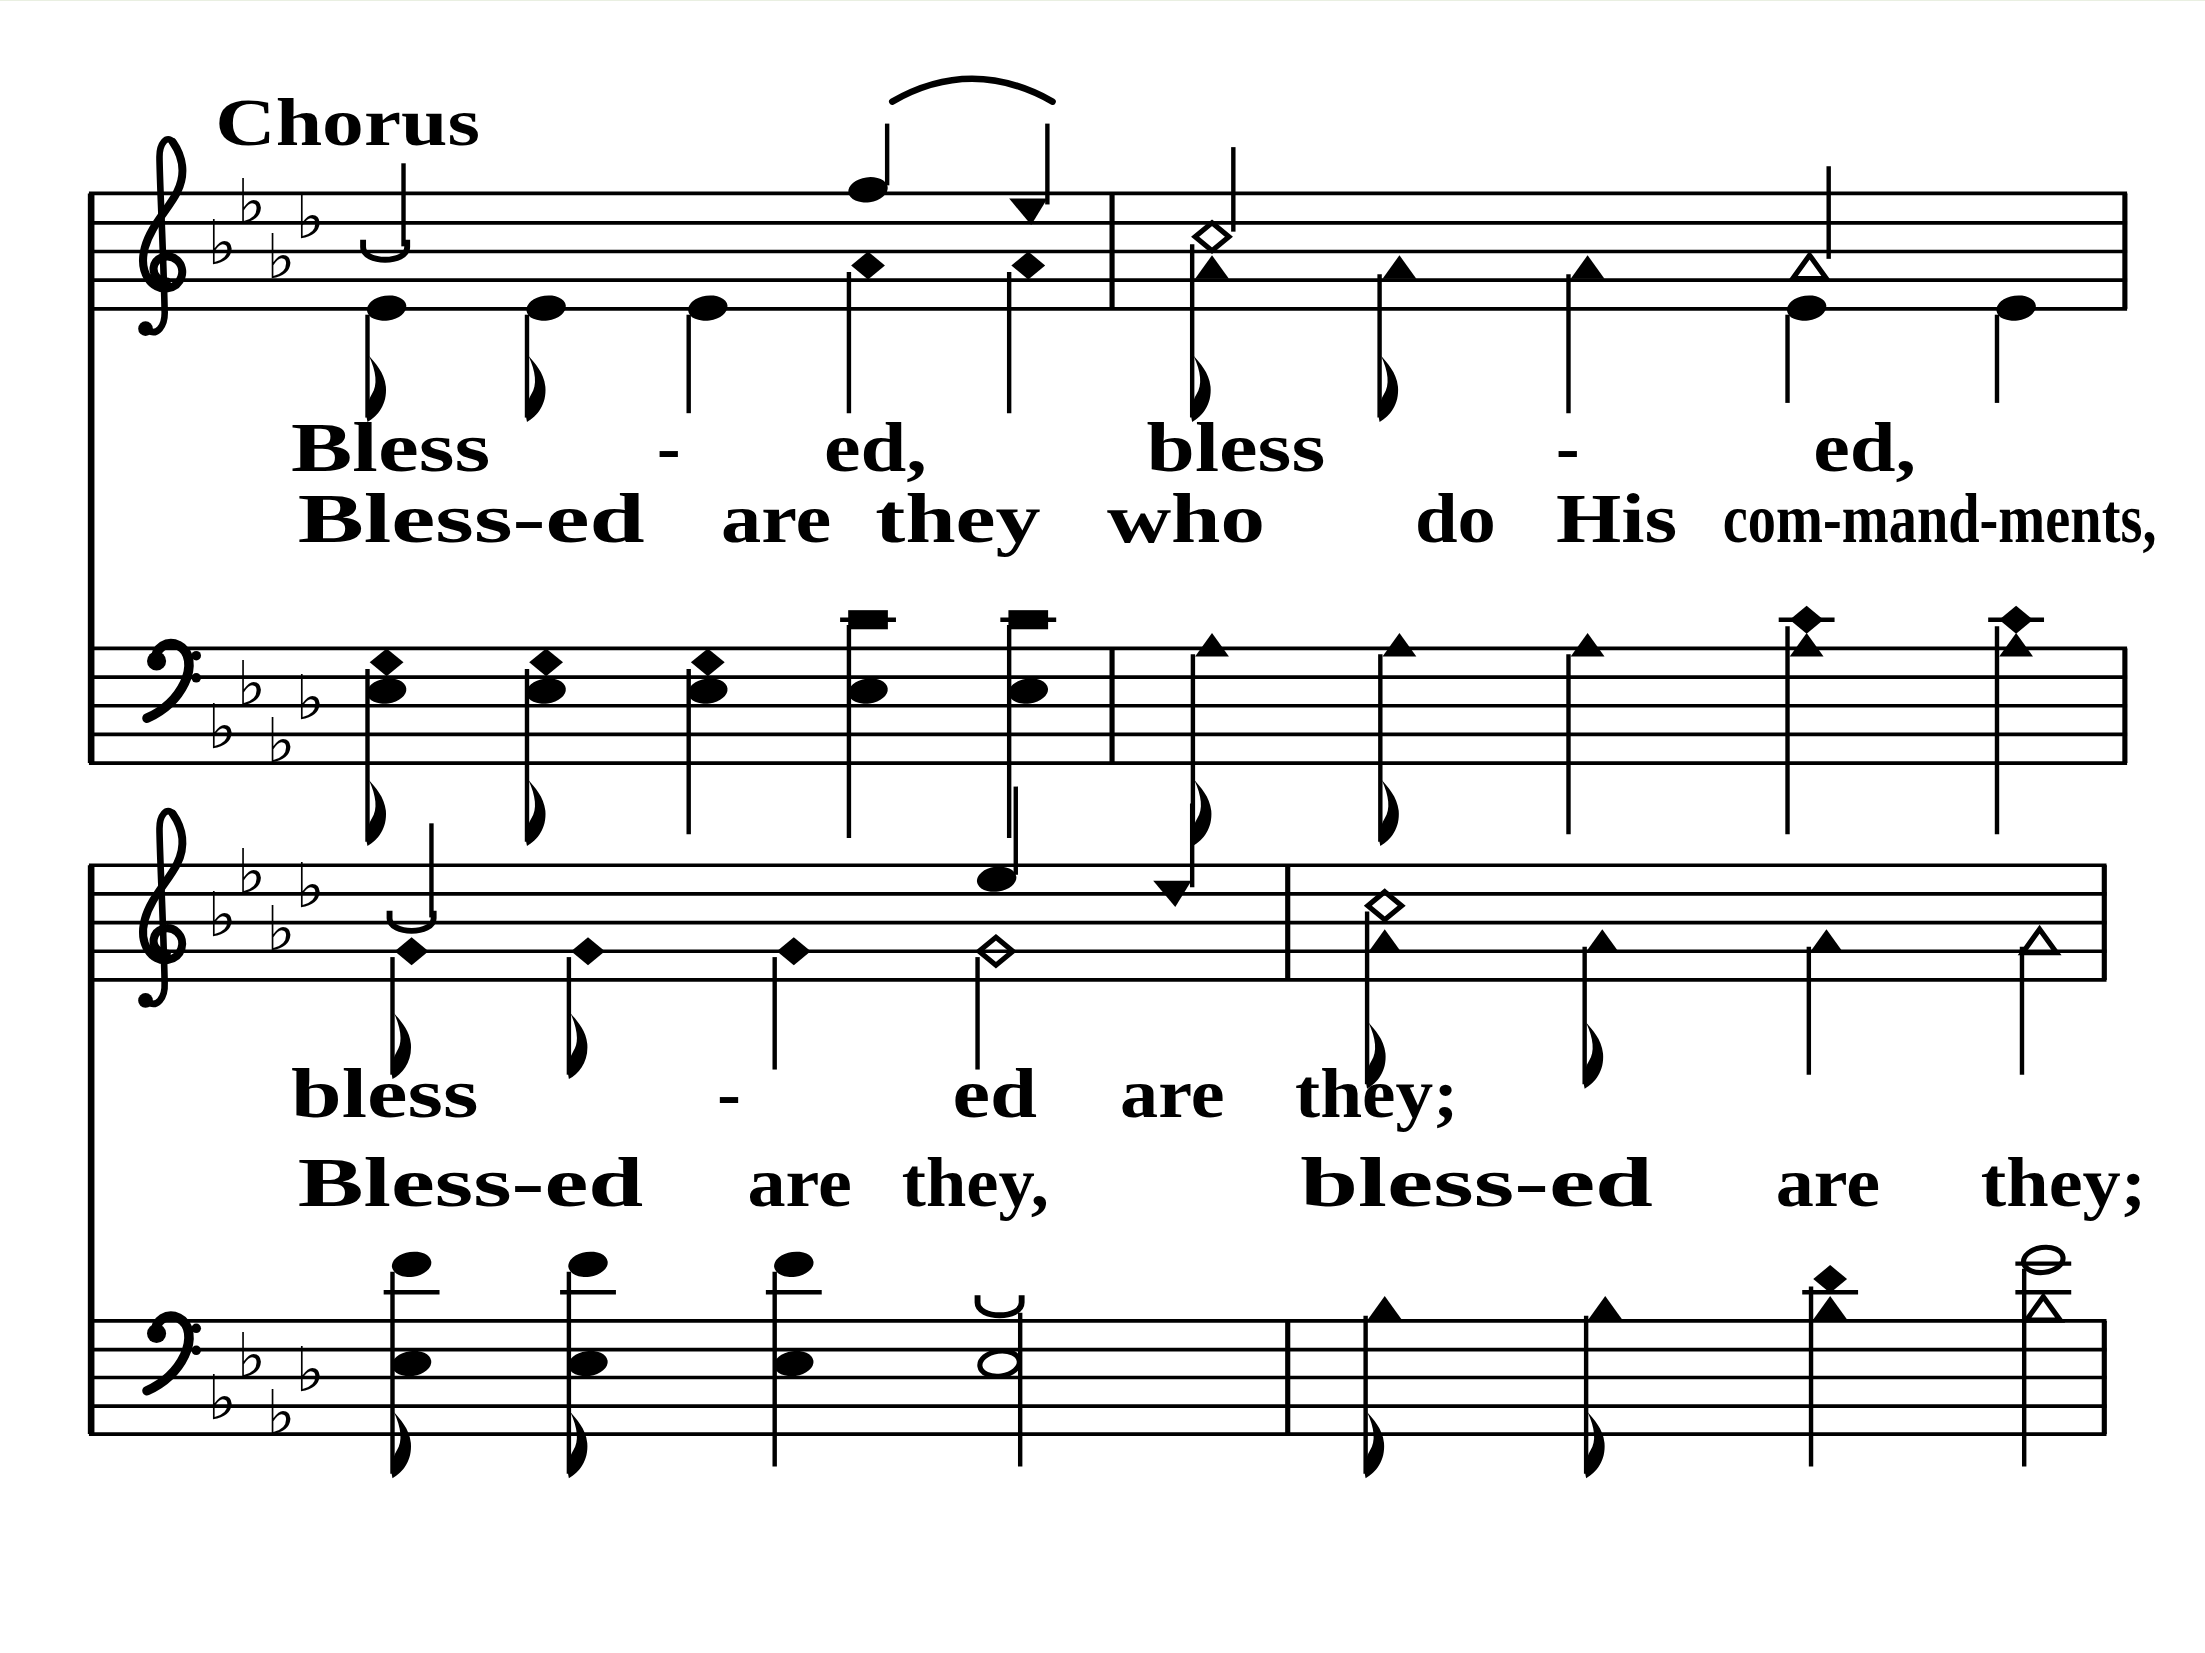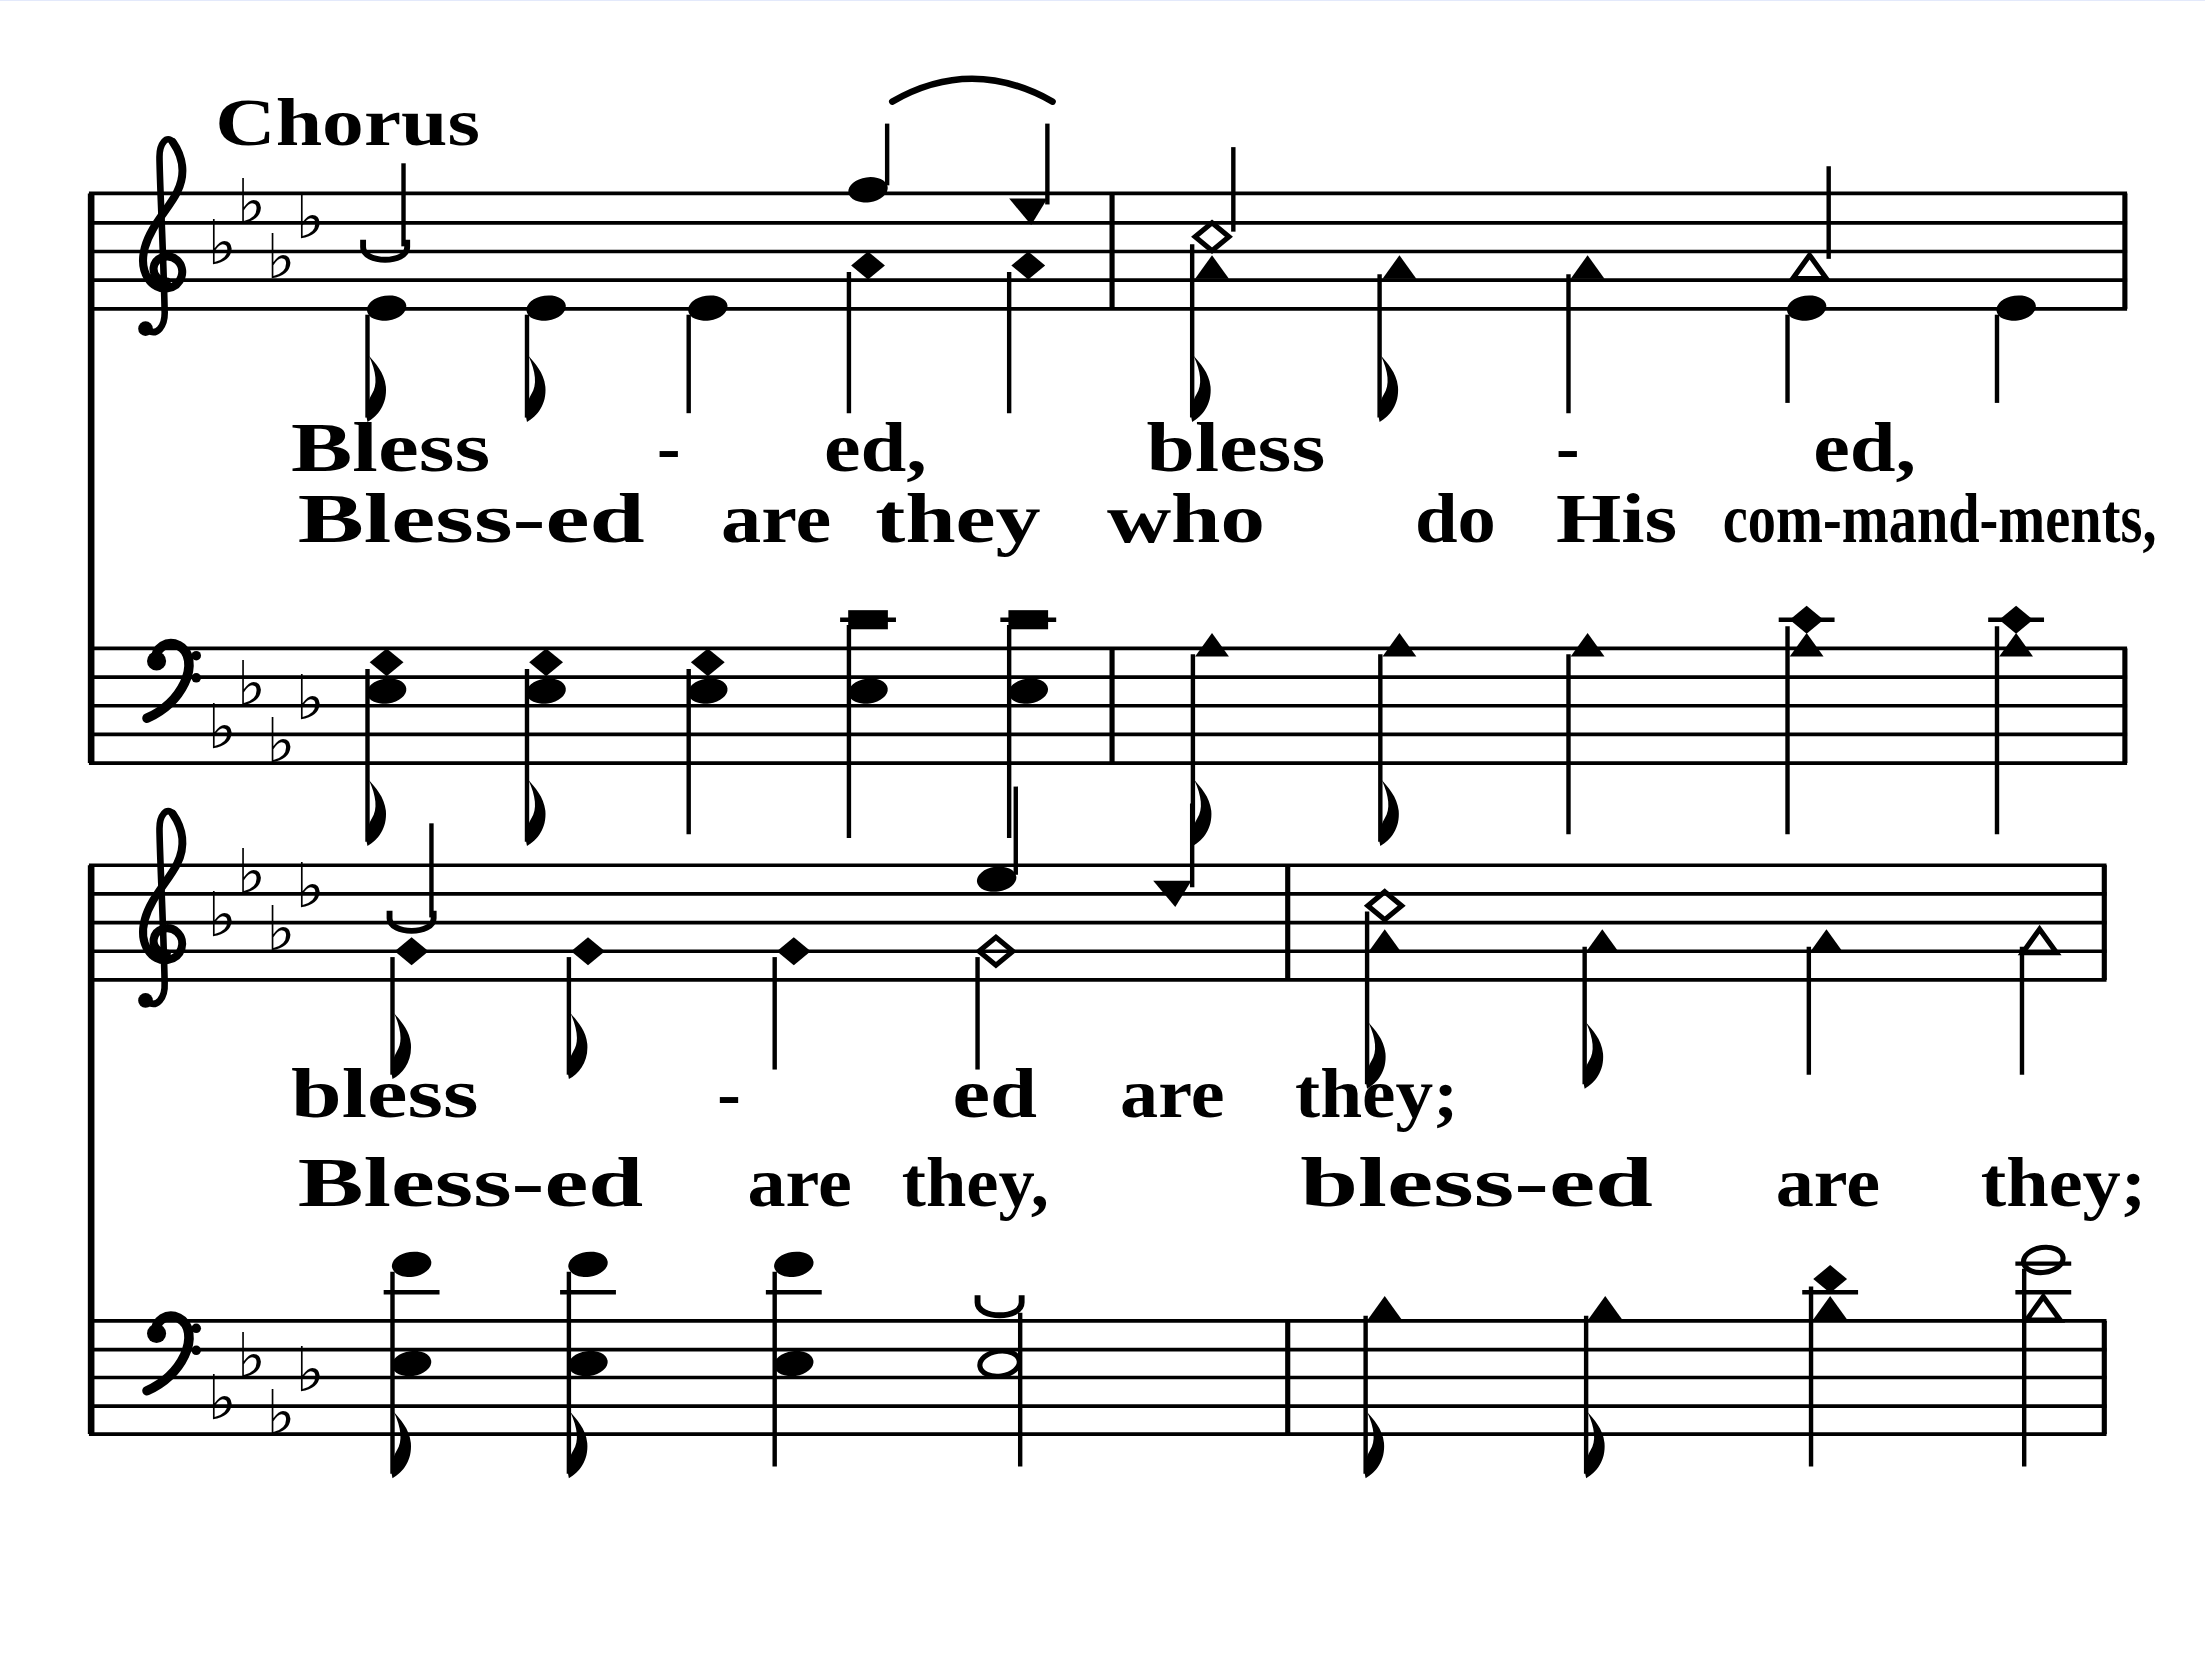--- a/index.html
+++ b/index.html
@@ -1,16 +1,16 @@
 <!DOCTYPE html>
 <html style="font-size:11.8px"><head>
 <meta charset="utf-8">
 <style>
   html,body{margin:0;padding:0;background:#ffffff;}
-  #page{position:relative;width:2205px;height:1613px;background:#1d4ed8;overflow:hidden;}
+  #page{position:relative;width:2205px;height:1613px;background:#4d7c0f;overflow:hidden;}
   svg{display:block;}
   .title-text{font-family:"Liberation Serif",serif;font-weight:bold;font-size:92px;fill:#000000;}
   .lyric{font-family:"Liberation Serif",serif;font-weight:bold;font-size:96px;fill:#000000;}
   .footer-text{font-family:"Liberation Sans",sans-serif;font-weight:400;font-size:30px;fill:#1a1a1a;}
   .flat-glyph{font-family:"DejaVu Sans",sans-serif;font-size:84px;fill:#000000;}
 </style>
 </head>
 <body>
 
 <div id="page">

